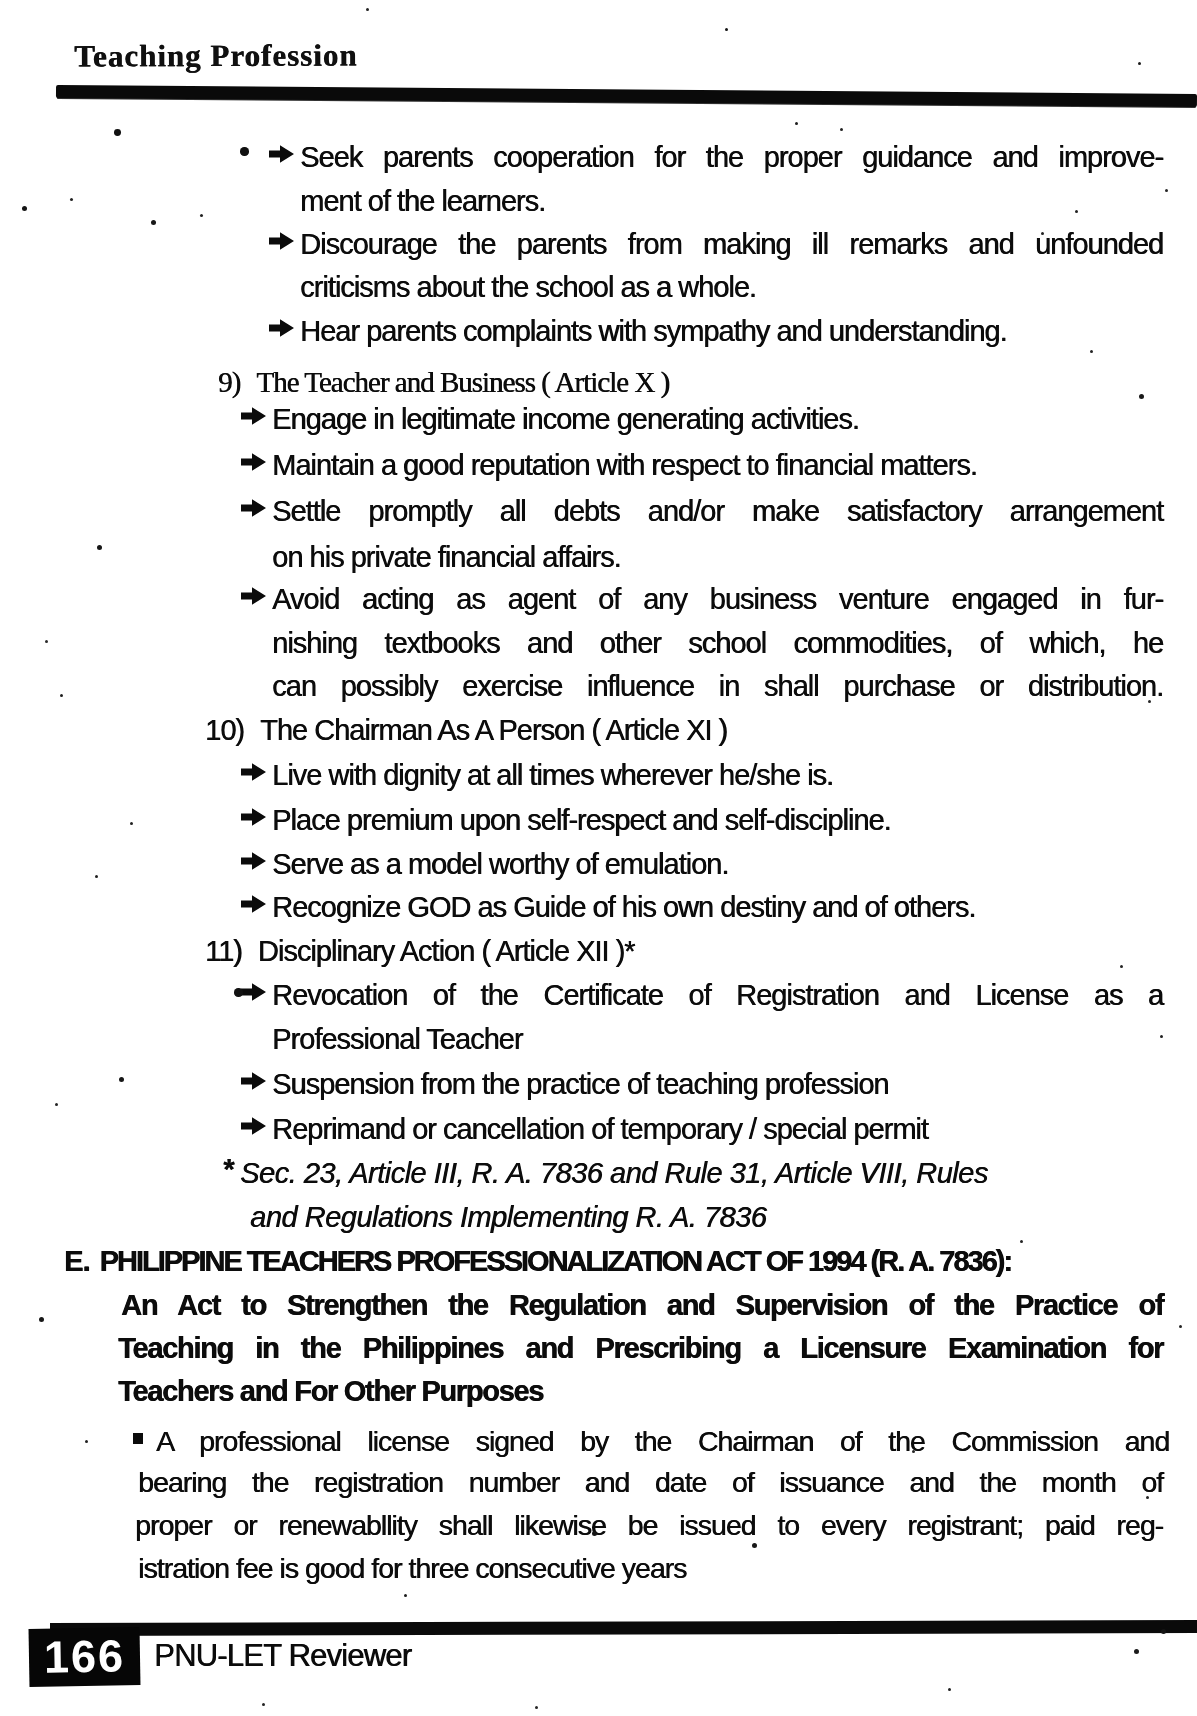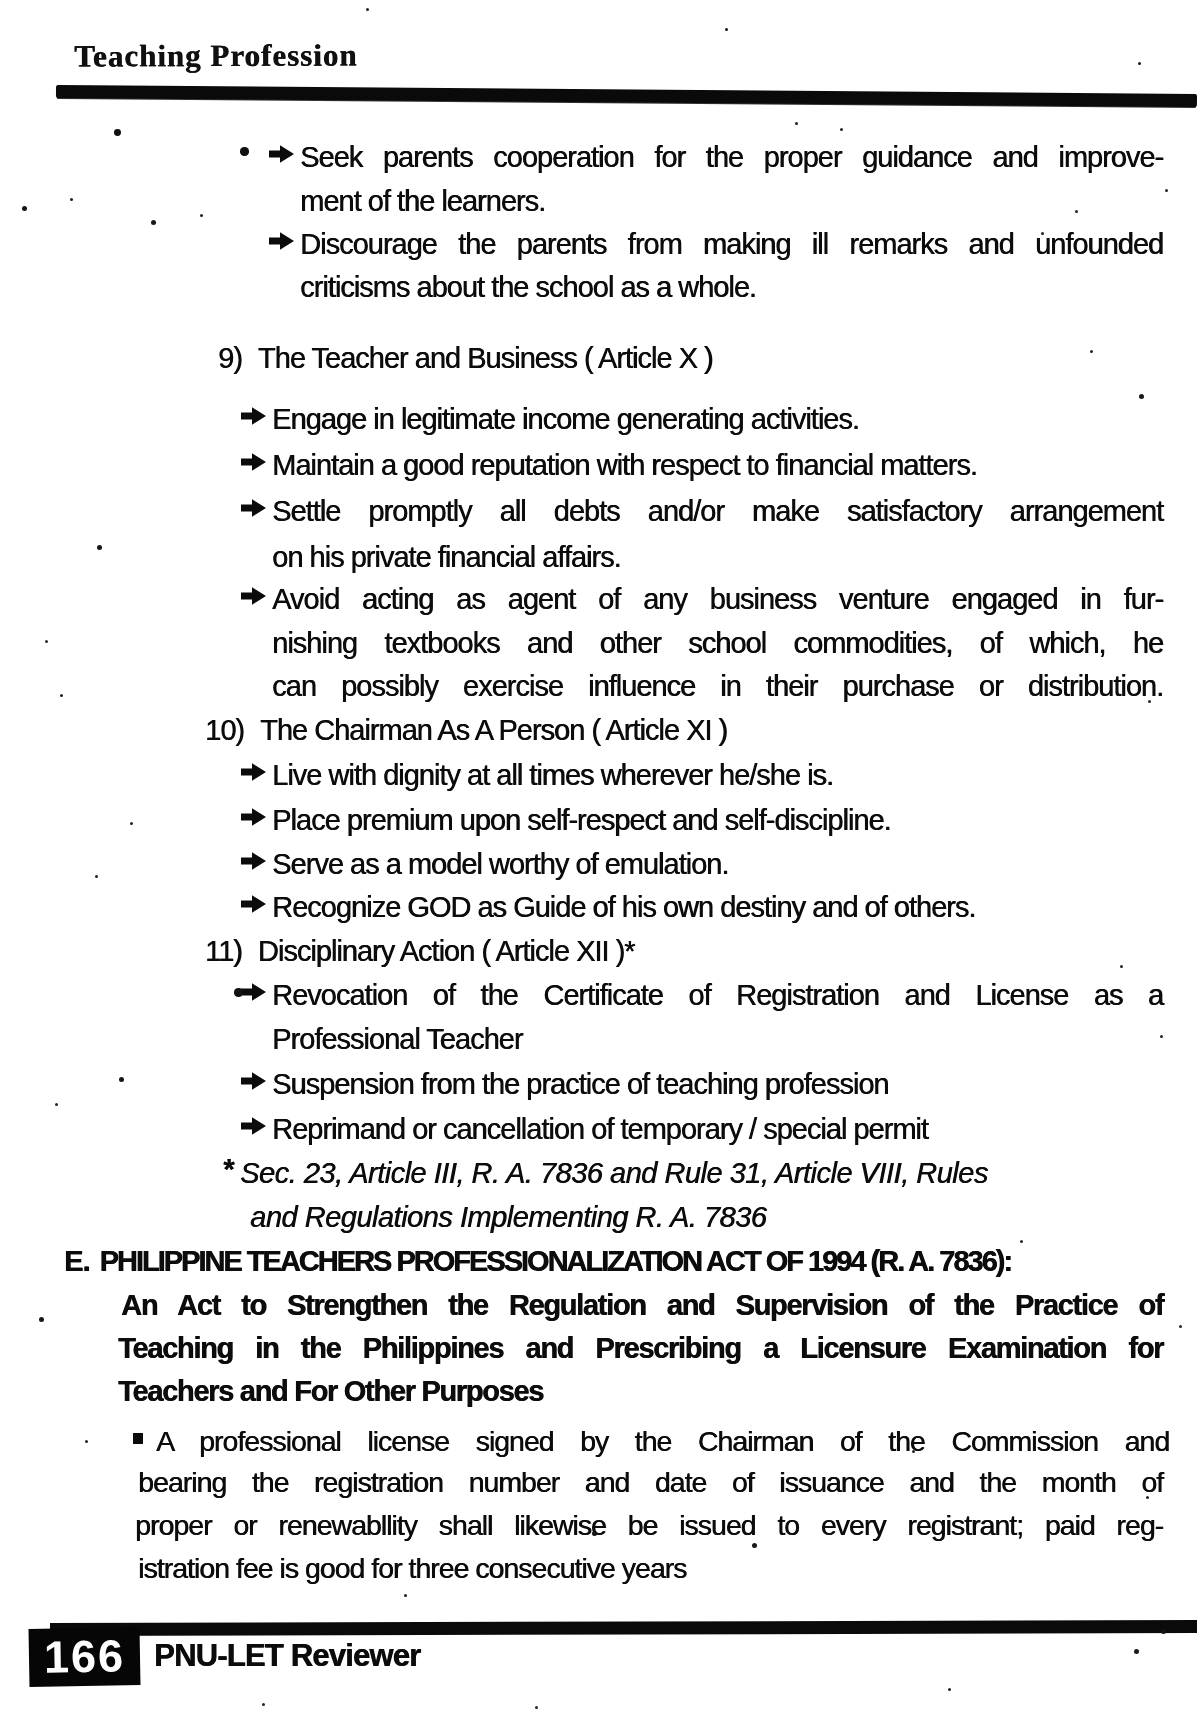--- a/index.html
+++ b/index.html
@@ -44,21 +44,21 @@
   .footer-rule{
     position:absolute;left:50px;top:1623px;width:1147px;height:13px;background:#0a0a0a;
     transform:rotate(-0.15deg);transform-origin:left center;
   }
   .page-badge{
     position:absolute;left:29px;top:1628px;width:111px;height:58px;background:#060606;
     color:#ffffff;font-size:45px;font-weight:bold;text-align:center;line-height:58px;
     letter-spacing:2px;transform:rotate(-1deg);
   }
   .footer-label{
-    position:absolute;left:154px;top:1638px;font-size:31px;font-weight:bold;
+    position:absolute;left:154px;top:1638px;font-size:31px;font-weight:normal;
     letter-spacing:-0.8px;color:#0b0b0b;text-shadow:0.6px 0 0 currentColor;
   }
   
   .speck{
     position:absolute;left:0;top:0;width:3px;height:3px;border-radius:50%;background:transparent;
     box-shadow:
       725px 28px 0 0 #141414, 1138px 62px 0 0 #1a1a1a, 366px 8px 0 0 #222,
       116px 131px 0 2px #111, 23px 207px 0 1px #151515, 70px 198px 0 0 #222,
       152px 221px 0 1px #181818, 200px 214px 0 0 #222, 243px 150px 0 3px #101010,
       840px 128px 0 0 #222, 795px 122px 0 0 #1d1d1d, 1041px 232px 0 0 #222,
@@ -79,31 +79,32 @@
 
 <div class="page">
 
   <div class="book-header-title">Teaching Profession</div>
   <div class="header-rule"></div>
 
   <div class="ln j" style="top:139px;left:300px;width:863px;"><span class="arrow"></span>Seek parents cooperation for the proper guidance and improve-</div>
   <div class="ln" style="top:183px;left:300px;">ment of the learners.</div>
   <div class="ln j" style="top:226px;left:300px;width:863px;"><span class="arrow"></span>Discourage the parents from making ill remarks and unfounded</div>
   <div class="ln" style="top:269px;left:300px;">criticisms about the school as a whole.</div>
+  <div class="ln" style="top:313px;left:300px;"><span class="arrow"></span>Hear parents complaints with sympathy and understanding.</div>
 
-  <div class="ln" style="top:340px;left:218px;">
+  <div class="ln" style="top:364px;left:218px;font-family:Liberation Serif, serif;">
     <span class="sec-num">9)</span><span class="sec-title">The Teacher and Business ( Article X )</span>
   </div>
   <div class="ln" style="top:401px;left:272px;"><span class="arrow"></span>Engage in legitimate income generating activities.</div>
   <div class="ln" style="top:447px;left:272px;"><span class="arrow"></span>Maintain a good reputation with respect to financial matters.</div>
   <div class="ln j" style="top:493px;left:272px;width:891px;"><span class="arrow"></span>Settle promptly all debts and/or make satisfactory arrangement</div>
   <div class="ln" style="top:539px;left:272px;">on his private financial affairs.</div>
   <div class="ln j" style="top:625px;left:272px;width:891px;">nishing textbooks and other school commodities, of which, he</div>
   <div class="ln j" style="top:581px;left:272px;width:891px;"><span class="arrow"></span>Avoid acting as agent of any business venture engaged in fur-</div>
-  <div class="ln j" style="top:668px;left:272px;width:891px;">can possibly exercise influence in their purchase or distribution.</div>
+  <div class="ln j" style="top:668px;left:272px;width:891px;">can possibly exercise influence in shall purchase or distribution.</div>
 
   <div class="ln" style="top:712px;left:205px;">
     <span class="sec-num">10)</span><span class="sec-title">The Chairman As A Person ( Article XI )</span>
   </div>
   <div class="ln" style="top:757px;left:272px;"><span class="arrow"></span>Live with dignity at all times wherever he/she is.</div>
   <div class="ln" style="top:802px;left:272px;"><span class="arrow"></span>Place premium upon self-respect and self-discipline.</div>
   <div class="ln" style="top:846px;left:272px;"><span class="arrow"></span>Serve as a model worthy of emulation.</div>
   <div class="ln" style="top:889px;left:272px;"><span class="arrow"></span>Recognize GOD as Guide of his own destiny and of others.</div>
 
   <div class="ln" style="top:933px;left:205px;">

